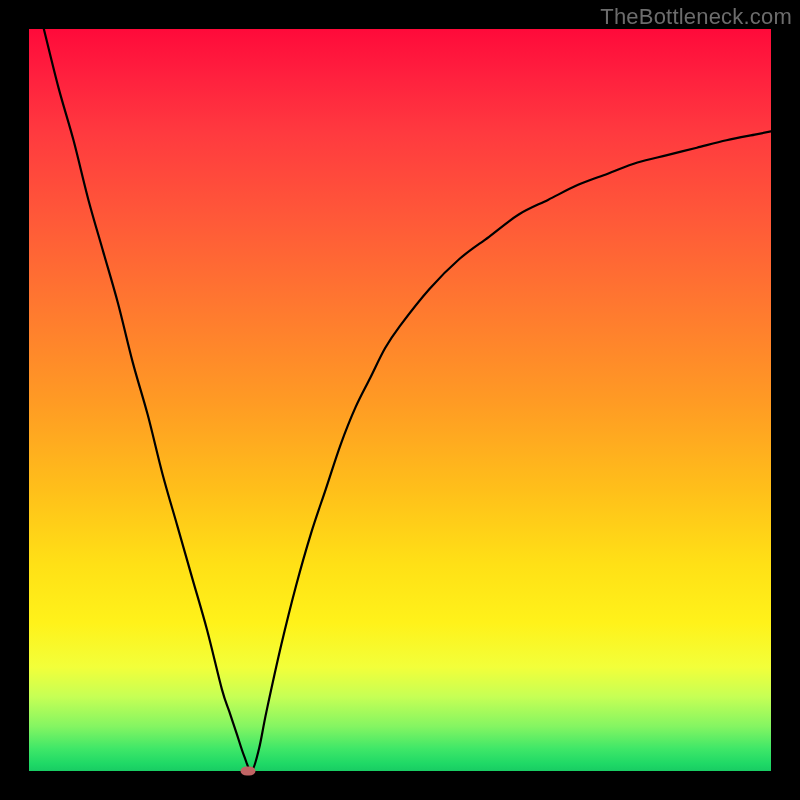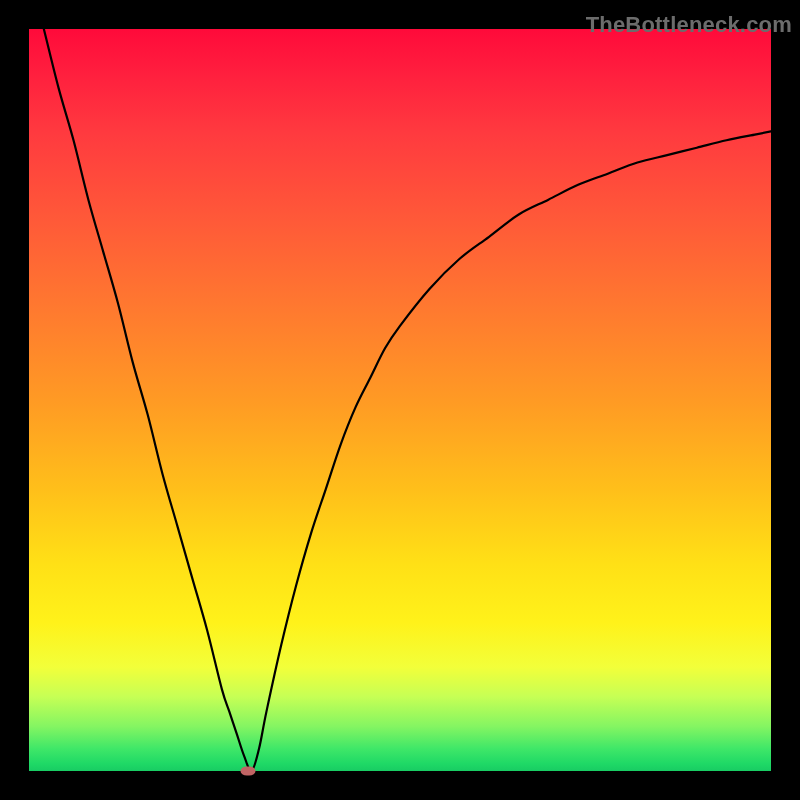--- a/index.html
+++ b/index.html
@@ -38,25 +38,25 @@
       #f2ff3a 86%,
       #c6ff55 90%,
       #84f562 94%,
       #3fe768 97%,
       #1fd966 99%,
       #18cc63 100%
     );
   }
   .watermark {
     position: absolute;
-    top: 12px;
+    top: 4px;
     right: 8px;
     color: #6c6c6c;
     font-size: 22px;
-    font-weight: 700;
+    font-weight: 400;
     letter-spacing: 0.2px;
     user-select: none;
   }
   svg.curve {
     position: absolute;
     left: 0;
     top: 0;
     width: 742px;
     height: 742px;
   }

